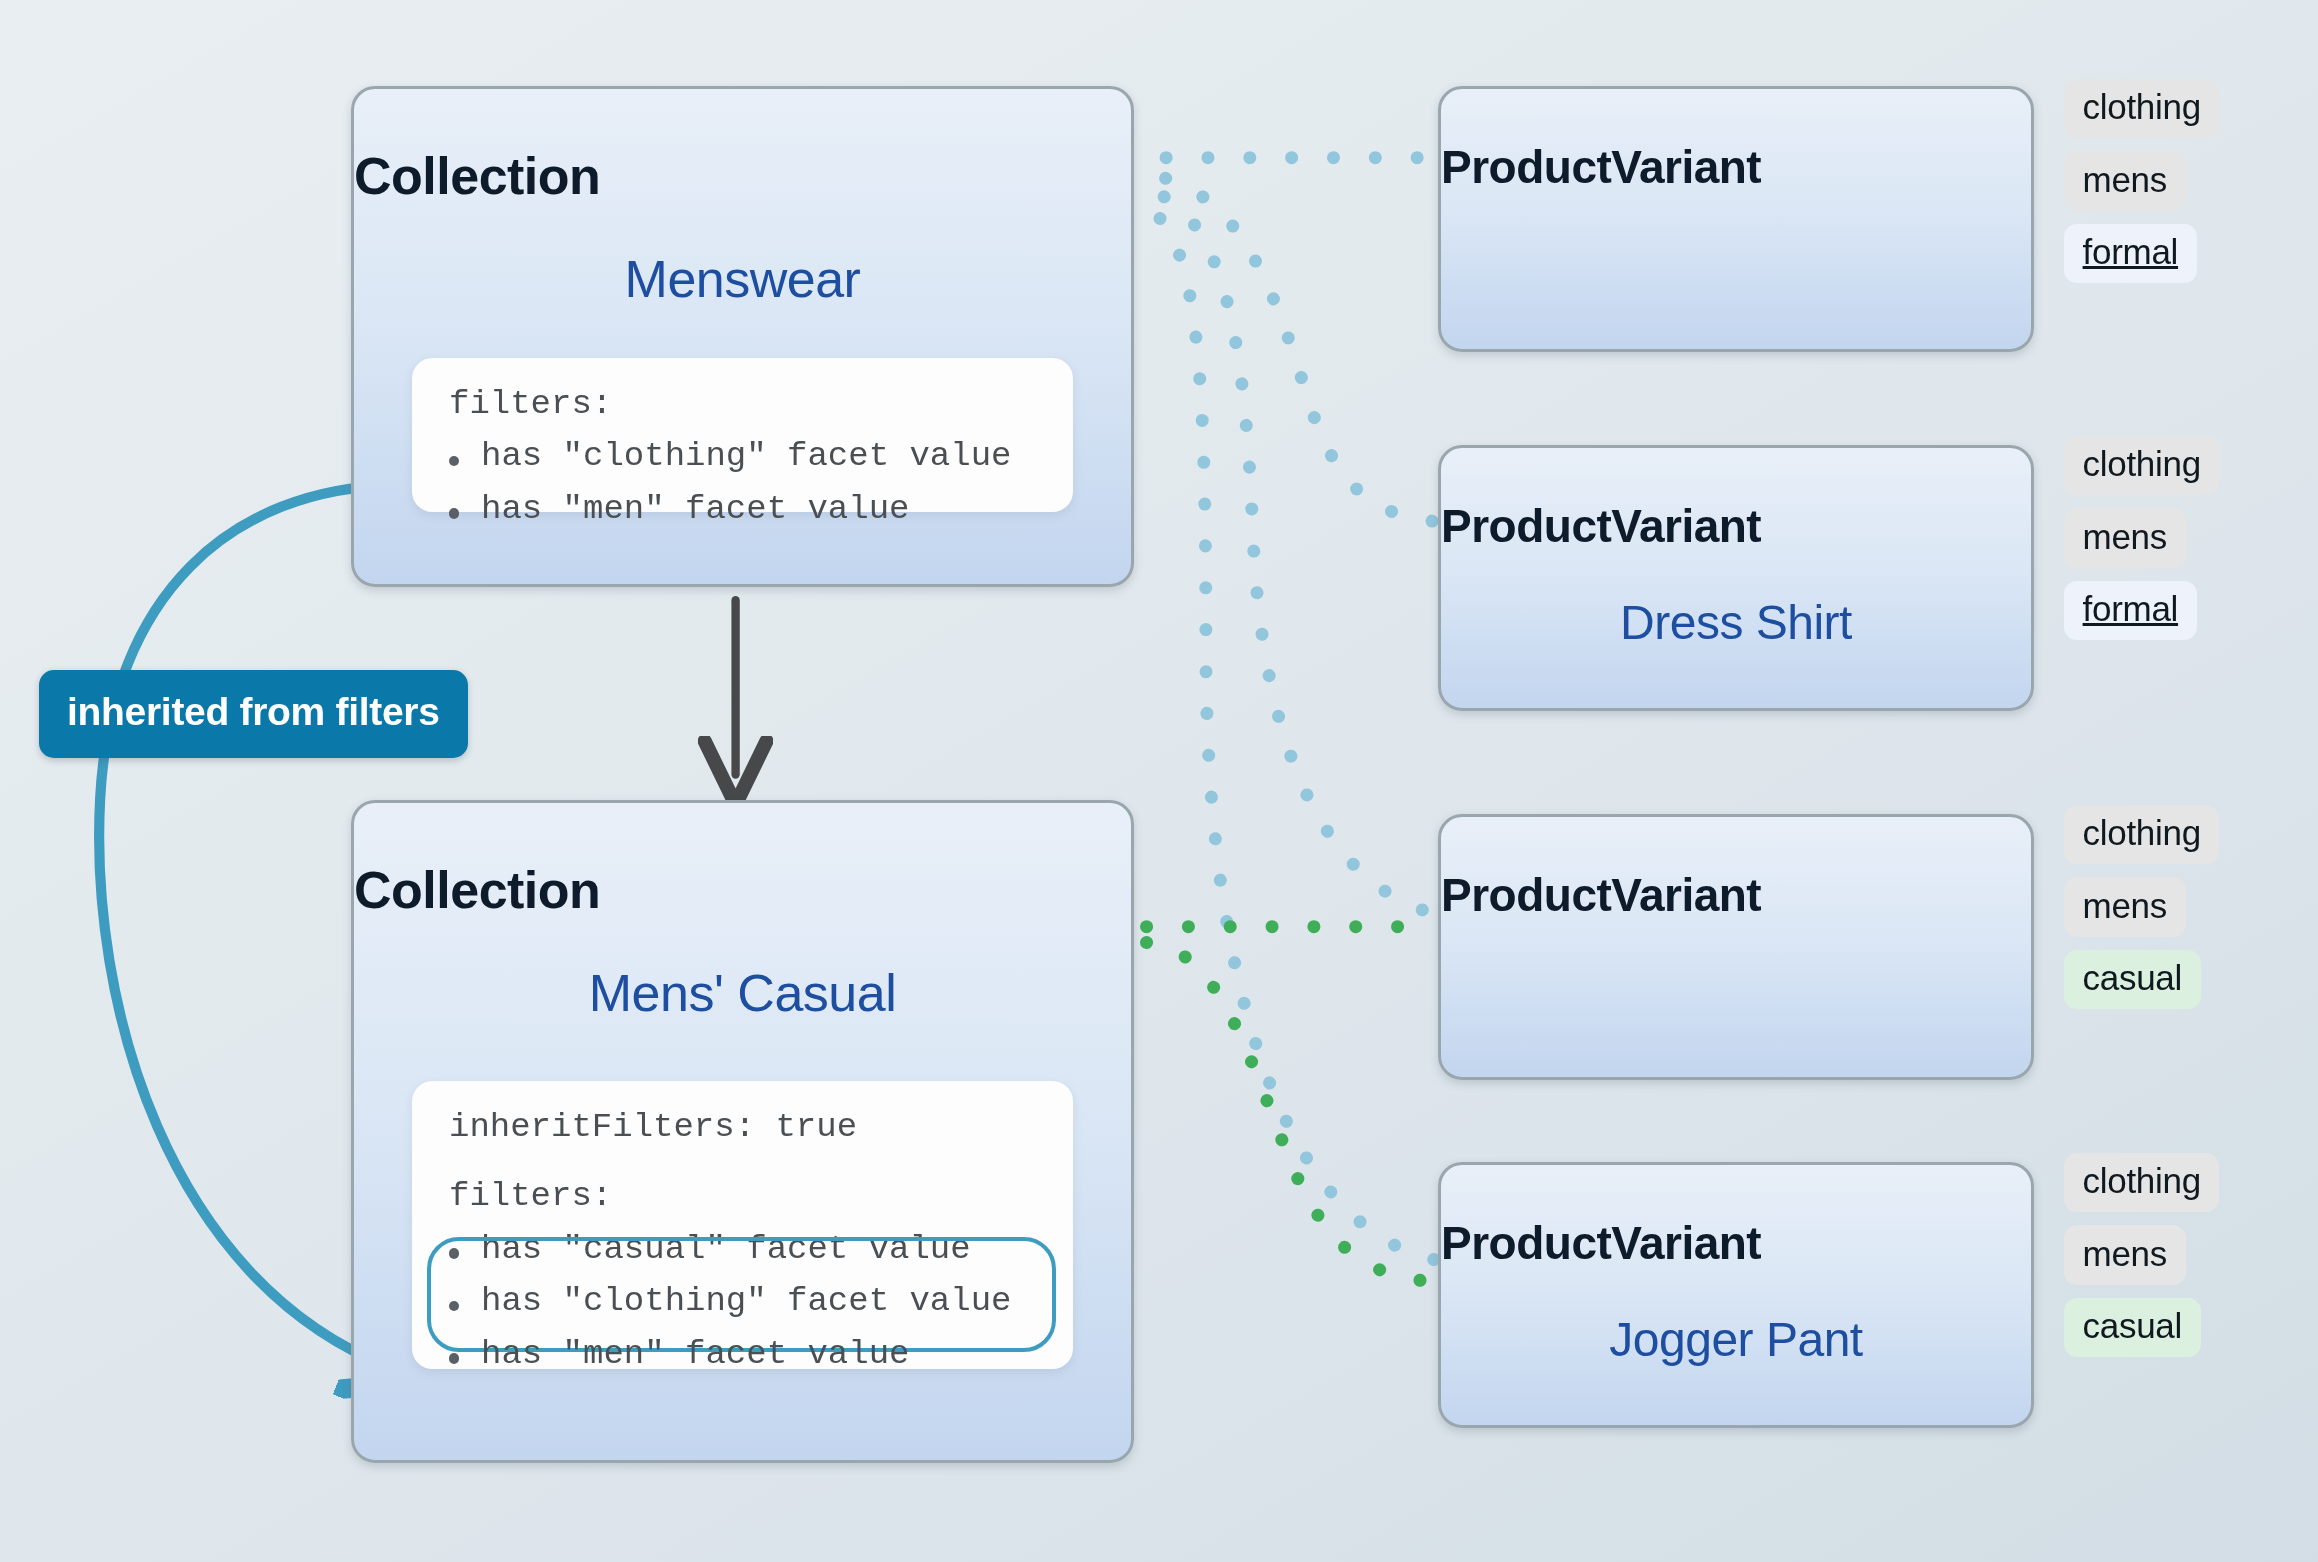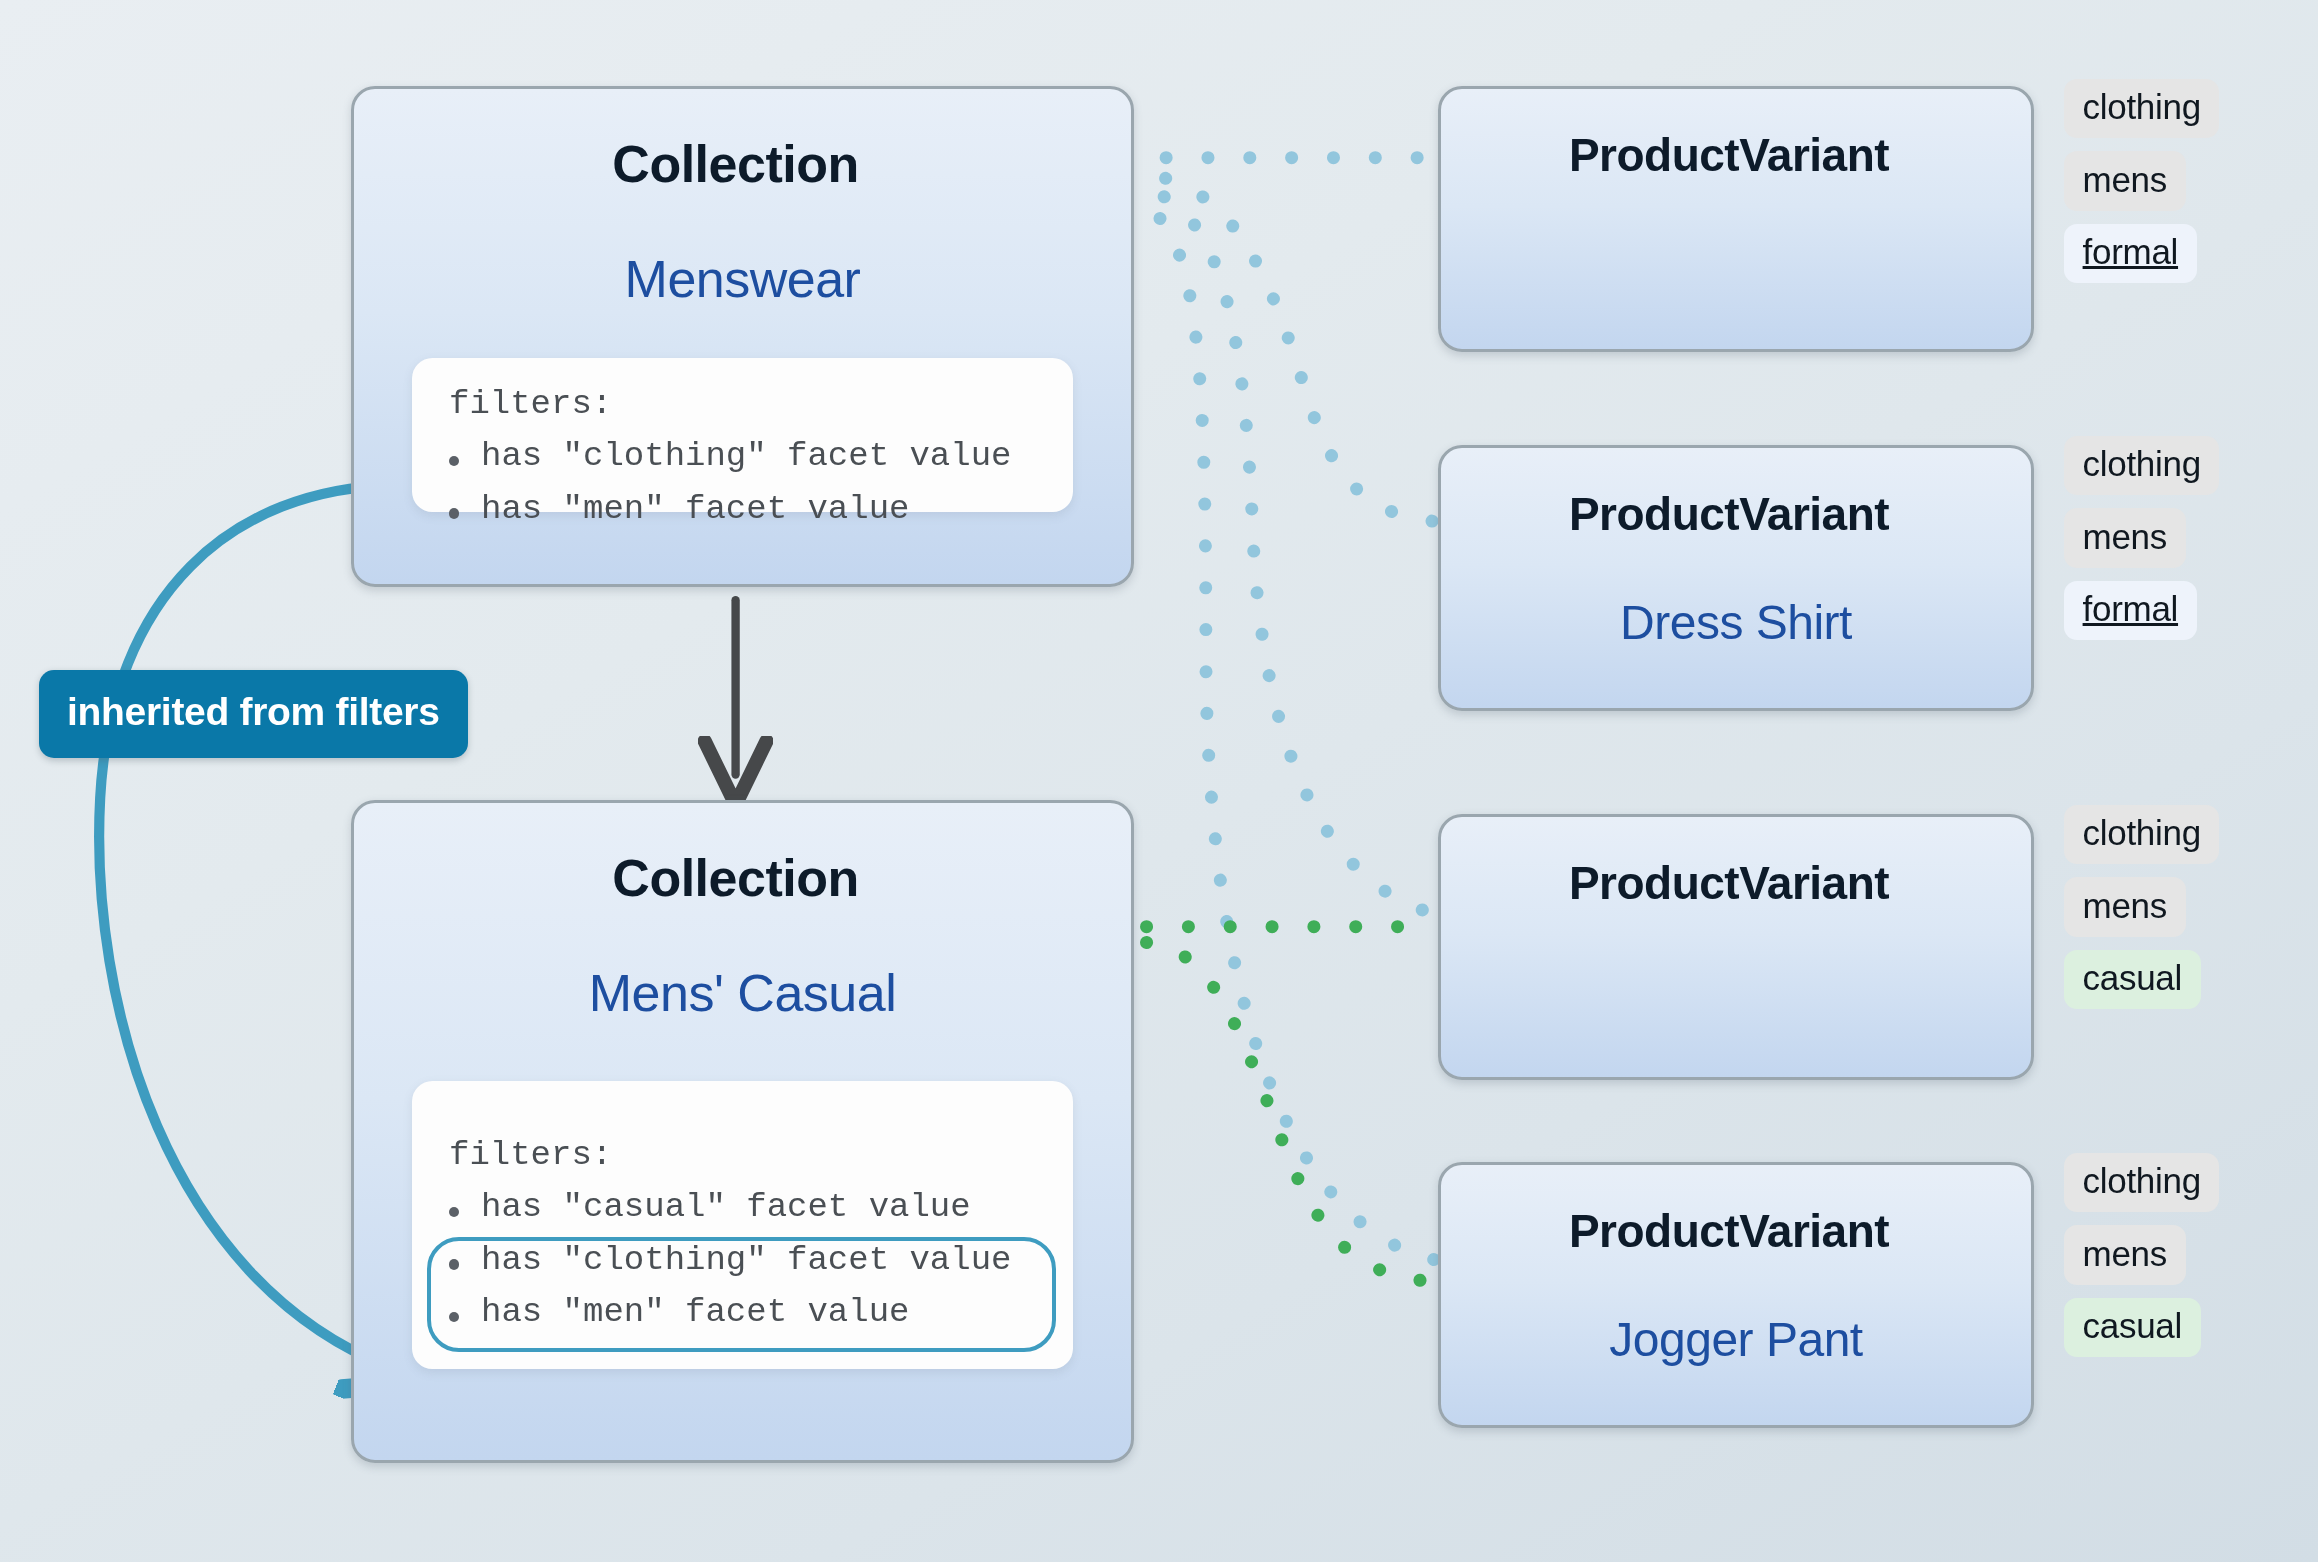--- a/index.html
+++ b/index.html
@@ -18,24 +18,25 @@
   .card{
     position:absolute;
     border-radius:24px;
     border:3.7px solid #9aa6ae;
     background:linear-gradient(180deg,#e8eff8 0%,#dbe7f5 45%,#c3d6ef 100%);
     box-shadow:0 3.7px 8.3px rgba(80,95,110,0.22);
     z-index:3;
   }
   .card .type{
     position:absolute;left:0;right:14px;
-    text-align:center;
+    text-align:left;
     font-weight:bold;
     color:#0d1b2a;
     letter-spacing:-0.5px;
+    margin-top:12px;
   }
   .card .name{
     position:absolute;left:0;right:0;
     text-align:center;
     font-weight:normal;
     color:#1d4ea0;
     letter-spacing:-0.5px;
   }
 
   
@@ -179,20 +180,21 @@
         <li>has "men" facet value</li>
       </ul>
     </div>
   </div>
 
   <div class="card collection" id="collection-child">
     <div class="type">Collection</div>
     <div class="name">Mens' Casual</div>
 
     <div class="panel" id="panel-child">
+      <div class="kv">inheritFilters: true</div>
       <div class="spacer"></div>
       <div class="kv">filters:</div>
       <ul>
         <li>has "casual" facet value</li>
       </ul>
 
       <div class="inherited-group" style="top:156px;height:115px;"></div>
 
       <ul>
         <li>has "clothing" facet value</li>

